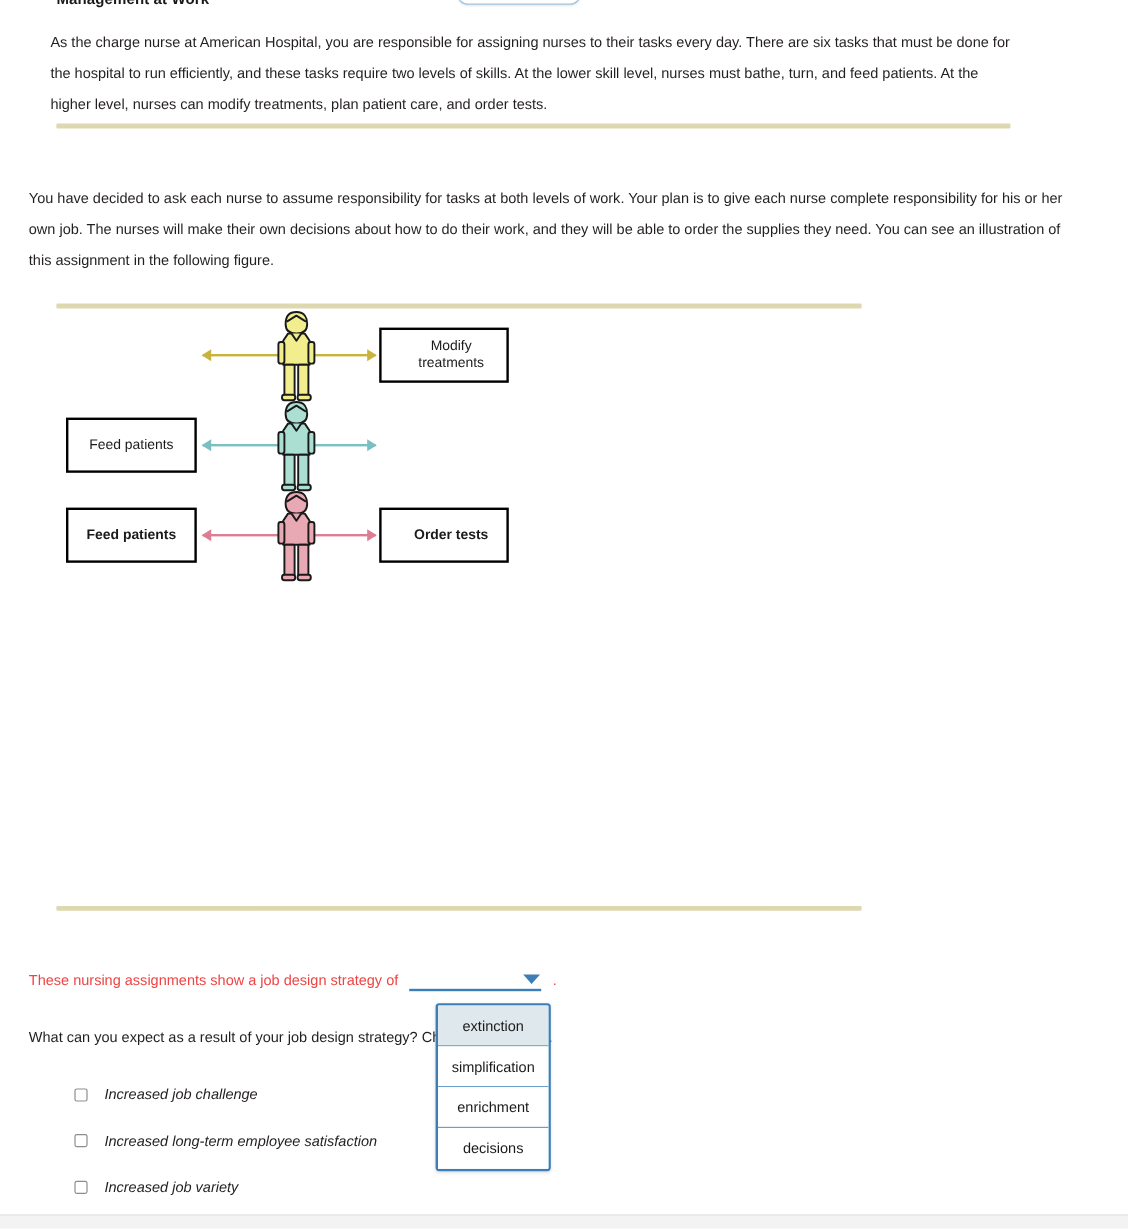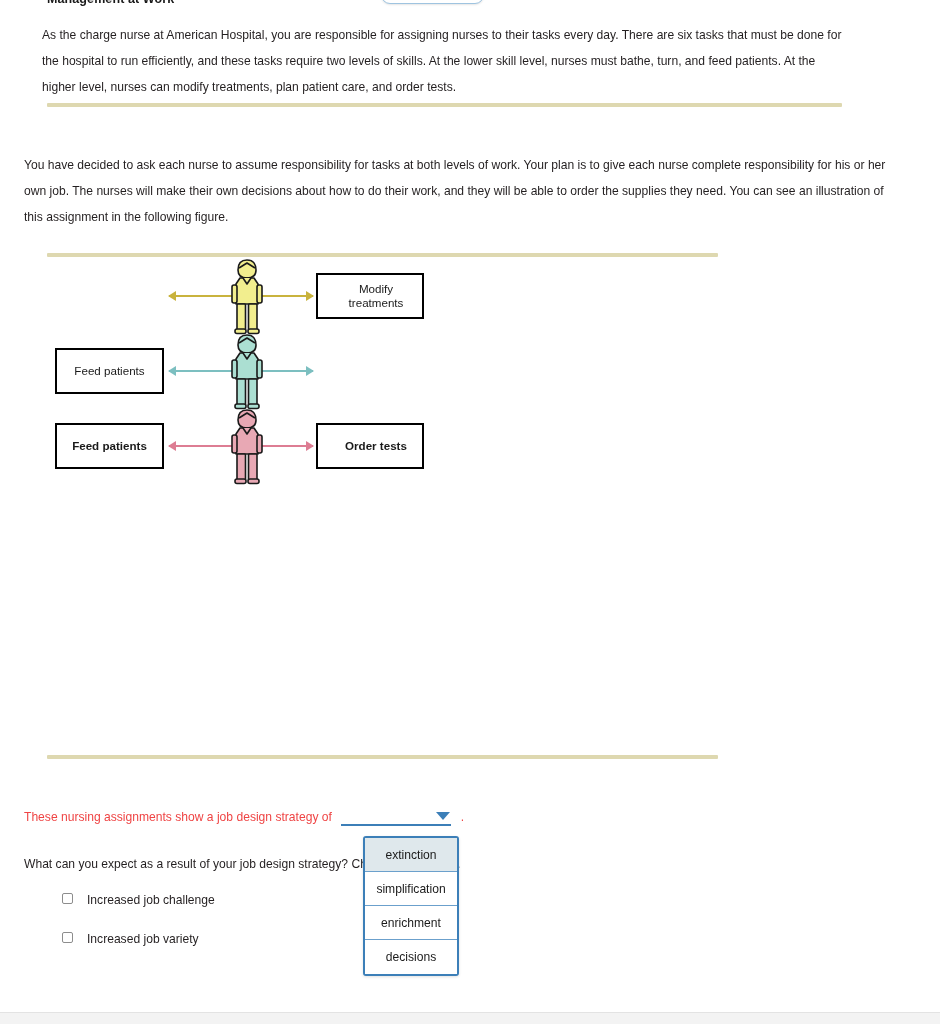--- a/index.html
+++ b/index.html
@@ -243,20 +243,22 @@
   .options {
     position: absolute;
     left: 62px;
     top: 893px;
     width: 420px;
   }
   .opt-row {
     position: relative;
     height: 38.5px;
     display: flex;
+    align-items: center;
+    font-style: italic;
   }
   .opt-box {
     width: 11px;
     height: 11px;
     border: 1.3px solid #8d8d8d;
     border-radius: 2px;
     background: #ffffff;
     flex: 0 0 auto;
   }
   .opt-label {
@@ -406,18 +408,22 @@
       <div class="dd-item">decisions</div>
     </div>
 
   <div class="options" id="options">
       <div class="opt-row">
         <span class="opt-box"></span>
         <span class="opt-label">Increased job challenge</span>
       </div>
       <div class="opt-row">
         <span class="opt-box"></span>
+        <span class="opt-label">Increased long-term employee satisfaction</span>
+      </div>
+      <div class="opt-row">
+        <span class="opt-box"></span>
         <span class="opt-label">Increased job variety</span>
       </div>
     </div>
 
   <div class="footer-strip"></div>
 </div>
 
 </body></html>

